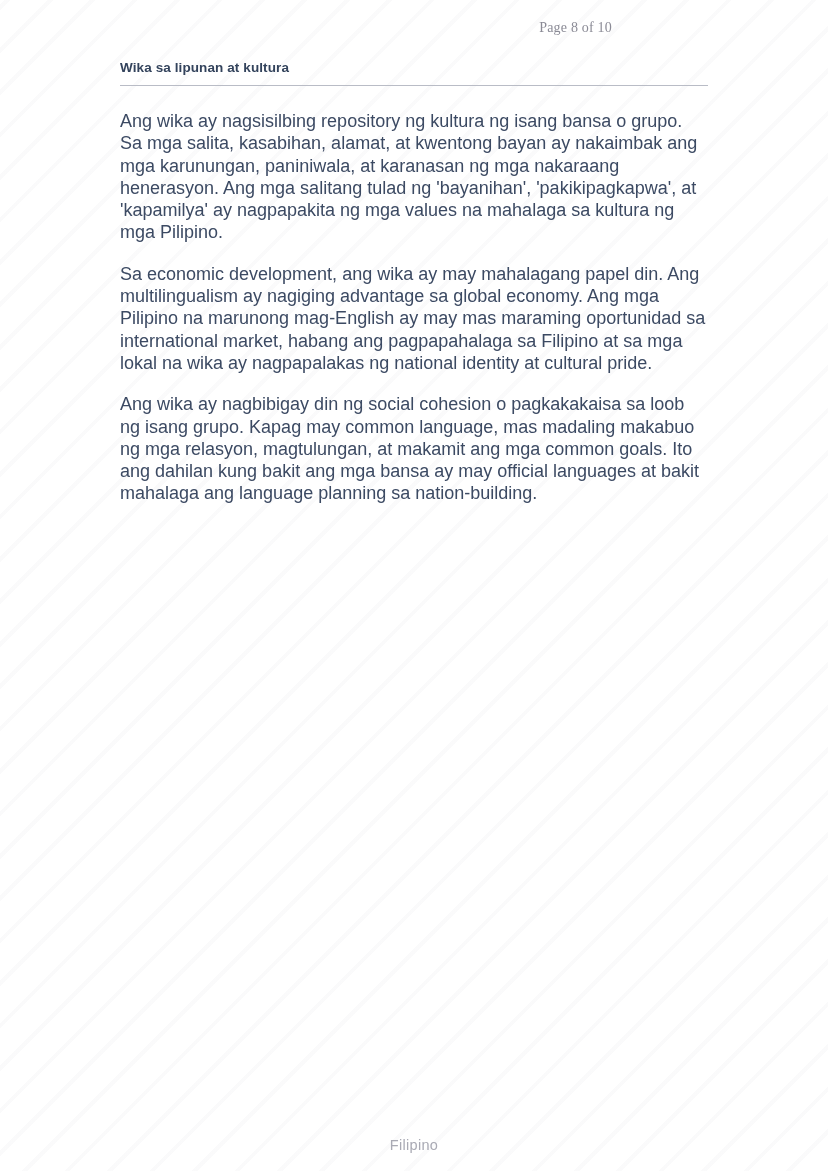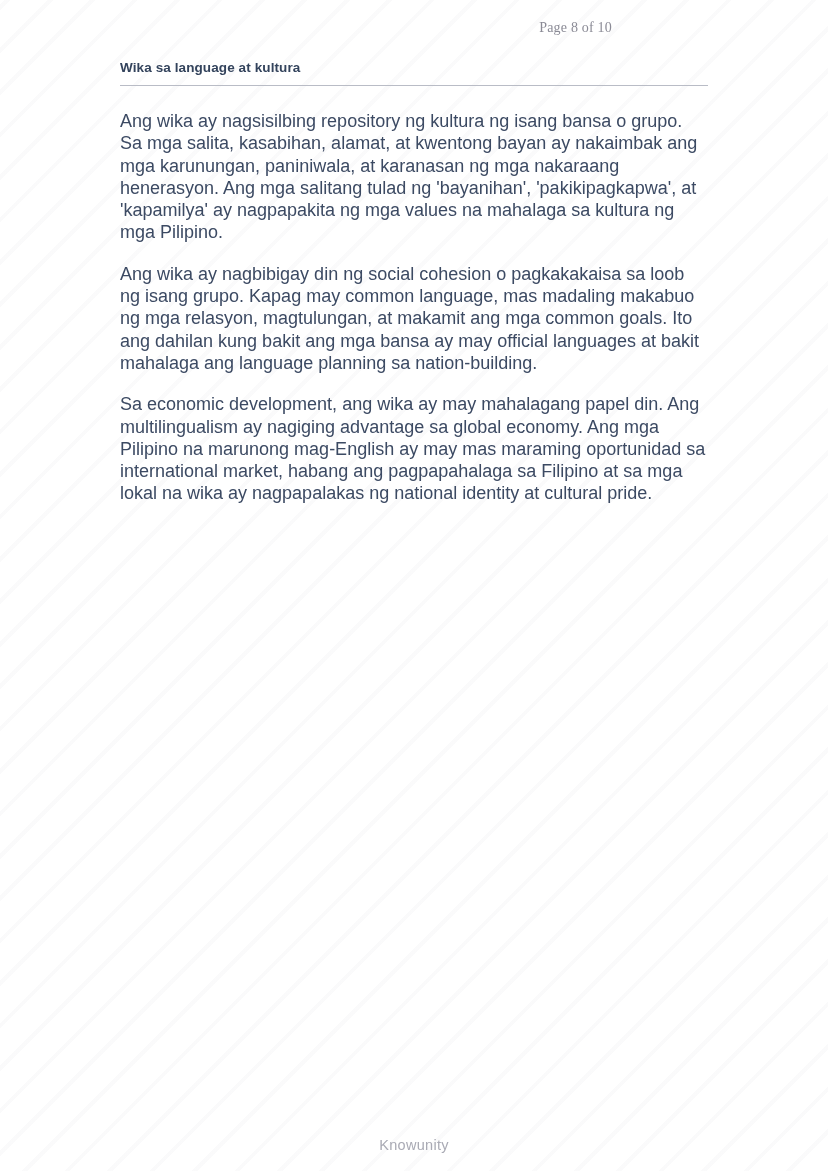--- a/index.html
+++ b/index.html
@@ -95,27 +95,27 @@
 <body>
 
 <div class="page-texture"></div>
 
 <div class="page">
 
   <div class="page-number">Page 8 of 10</div>
 
   <div class="content">
 
-    <h1 class="doc-title">Wika sa language at kultura</h1>
+    <h1 class="doc-title">Wika sa lipunan at kultura</h1>
 
     <div class="title-rule"></div>
 
     <p class="para">Ang wika ay nagsisilbing repository ng kultura ng isang bansa o grupo. Sa mga salita, kasabihan, alamat, at kwentong bayan ay nakaimbak ang mga karunungan, paniniwala, at karanasan ng mga nakaraang henerasyon. Ang mga salitang tulad ng 'bayanihan', 'pakikipagkapwa', at 'kapamilya' ay nagpapakita ng mga values na mahalaga sa kultura ng mga Pilipino.</p>
 
+    <p class="para">Sa economic development, ang wika ay may mahalagang papel din. Ang multilingualism ay nagiging advantage sa global economy. Ang mga Pilipino na marunong mag-English ay may mas maraming oportunidad sa international market, habang ang pagpapahalaga sa Filipino at sa mga lokal na wika ay nagpapalakas ng national identity at cultural pride.</p>
+
     <p class="para">Ang wika ay nagbibigay din ng social cohesion o pagkakakaisa sa loob ng isang grupo. Kapag may common language, mas madaling makabuo ng mga relasyon, magtulungan, at makamit ang mga common goals. Ito ang dahilan kung bakit ang mga bansa ay may official languages at bakit mahalaga ang language planning sa nation-building.</p>
-
-    <p class="para">Sa economic development, ang wika ay may mahalagang papel din. Ang multilingualism ay nagiging advantage sa global economy. Ang mga Pilipino na marunong mag-English ay may mas maraming oportunidad sa international market, habang ang pagpapahalaga sa Filipino at sa mga lokal na wika ay nagpapalakas ng national identity at cultural pride.</p>
 
   </div>
 
-  <div class="footer-brand">Knowunity</div>
+  <div class="footer-brand">Filipino</div>
 
 </div>
 
 </body></html>

